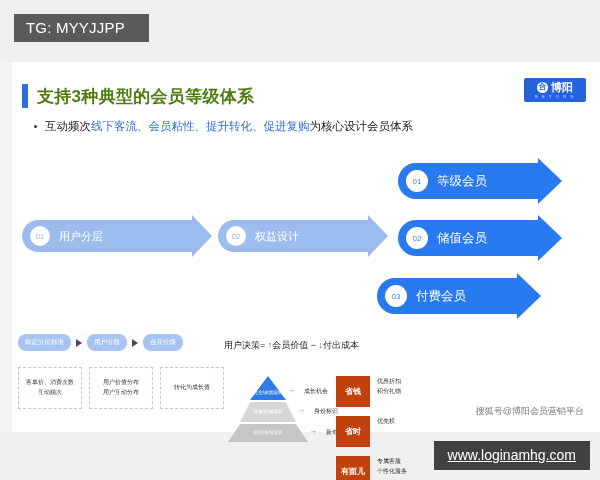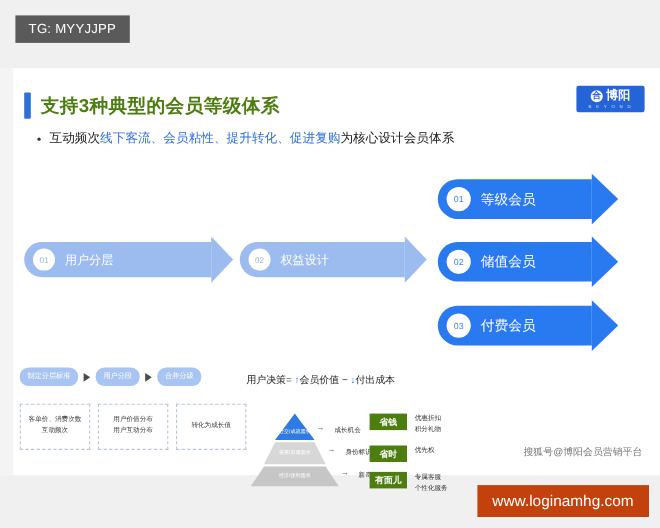--- a/index.html
+++ b/index.html
@@ -5,21 +5,21 @@
   html,body{margin:0;padding:0;}
   body{
     width:600px;height:480px;
     background:#f0f0f0;
     font-family:"Liberation Sans","DejaVu Sans",sans-serif;
     overflow:hidden;position:relative;
   }
   .tg-badge{
     position:absolute;left:14px;top:14px;
     background:#5a5a5a;color:#fff;
-    font-size:12px;padding:5px 12px 6px 12px;
+    font-size:15px;padding:5px 24px 6px 12px;
     letter-spacing:.2px;
   }
   .slide{
     position:absolute;left:0;top:62px;width:600px;height:370px;
     background:#ffffff;
   }
   .side-pad-l{position:absolute;left:0;top:0;width:12px;height:370px;background:#f4f4f4;}
   
   .title-wrap{position:absolute;left:22px;top:22px;display:flex;align-items:center;}
   .title-bar{width:6px;height:24px;background:#2f6fd8;margin-right:9px;border-radius:1px;}
@@ -88,31 +88,31 @@
   
   .pyr{position:absolute;left:228px;top:310px;width:110px;height:72px;}
   .pyr svg{position:absolute;left:0;top:0;}
   .pyr-t{position:absolute;color:#fff;font-size:4.6px;white-space:nowrap;transform:translateX(-50%);}
   .pyr-lbl{position:absolute;font-size:6px;color:#333;white-space:nowrap;}
   .pyr-ar{position:absolute;font-size:7px;color:#666;}
   
   .benefits{position:absolute;left:336px;top:314px;}
   .benefit{display:flex;align-items:flex-start;margin-bottom:9px;}
   .btag{
-    background:#4d7c0f;color:#fff;font-size:8px;font-weight:bold;
-    width:34px;height:15px;display:flex;align-items:center;justify-content:center;
+    background:#c2410c;color:#fff;font-size:8px;font-weight:bold;
+    width:34px;height:31px;display:flex;align-items:center;justify-content:center;
     flex:none;
   }
   .bdesc{font-size:6px;color:#333;line-height:1.6;margin-left:7px;padding-top:1px;white-space:nowrap;}
   
   .source{position:absolute;right:16px;bottom:14px;font-size:9px;color:#777;white-space:nowrap;}
   
   .wm{
     position:absolute;right:10px;bottom:10px;
-    background:#c2410c;color:#fff;font-size:14px;padding:6px 14px 7px 14px;
+    background:#404040;color:#fff;font-size:14px;padding:6px 14px 7px 14px;text-decoration:underline;
   }
 </style>
 </head>
 <body>
 
 <div class="tg-badge">TG: MYYJJPP</div>
 
 <div class="slide">
   <div class="side-pad-l"></div>
 
@@ -163,21 +163,21 @@
   </div>
 
   <div class="arrow dark" style="left:398px;top:153px;">
     <div class="arrow-body" style="width:140px;height:36px;border-radius:18px 0 0 18px;">
       <div class="num-badge">02</div>
       <div class="arrow-label">储值会员</div>
     </div>
     <div class="arrow-head" style="border-top-width:23px;border-bottom-width:23px;"></div>
   </div>
 
-  <div class="arrow dark" style="left:398px;top:211px;">
+  <div class="arrow dark" style="left:377px;top:211px;">
     <div class="arrow-body" style="width:140px;height:36px;border-radius:18px 0 0 18px;">
       <div class="num-badge">03</div>
       <div class="arrow-label">付费会员</div>
     </div>
     <div class="arrow-head" style="border-top-width:23px;border-bottom-width:23px;"></div>
   </div>
 
   <div class="chips">
     <div class="chip">制定分层标准</div>
     <div class="chip-arrow"></div>

